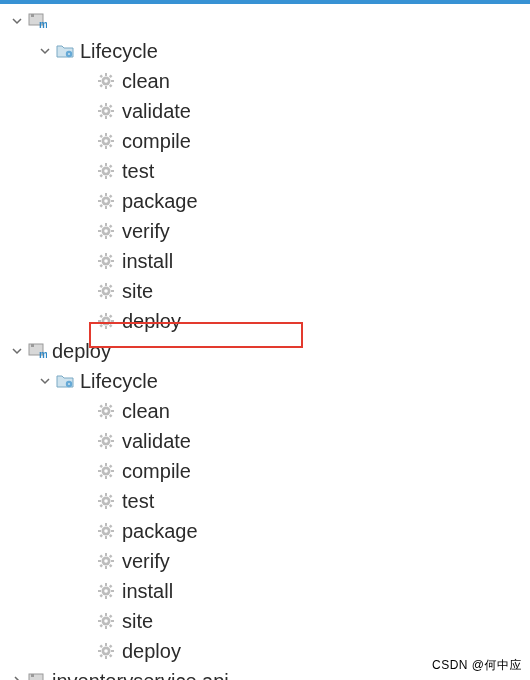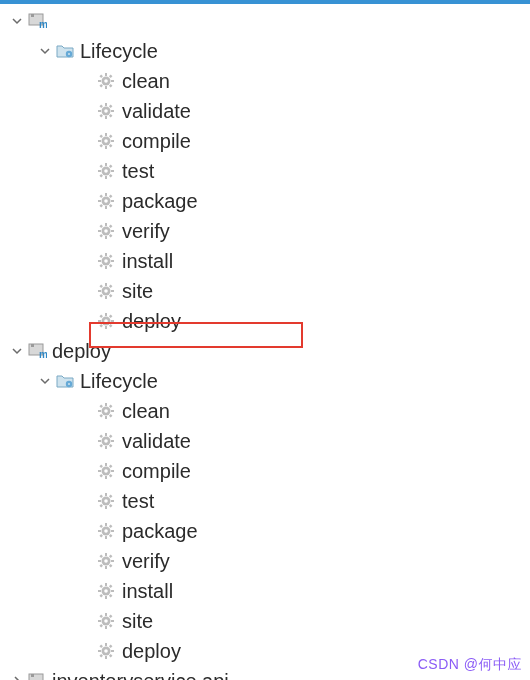--- a/index.html
+++ b/index.html
@@ -52,22 +52,22 @@
     .label { color: #2b2b2b; }
     .highlight-box {
       position: absolute;
       border: 2px solid #e33a2e;
       pointer-events: none;
     }
     .watermark {
       position: absolute;
       right: 8px;
       bottom: 6px;
-      font-size: 14px;
-      color: #8b5cf6;
+      font-size: 12px;
+      color: #000000;
       letter-spacing: 0.5px;
     }
   </style>
 </head>
 <body>
 
 <div class="top-bar"></div>
 <div class="tree" id="tree">
     <div class="row">
       <span class="chev">

